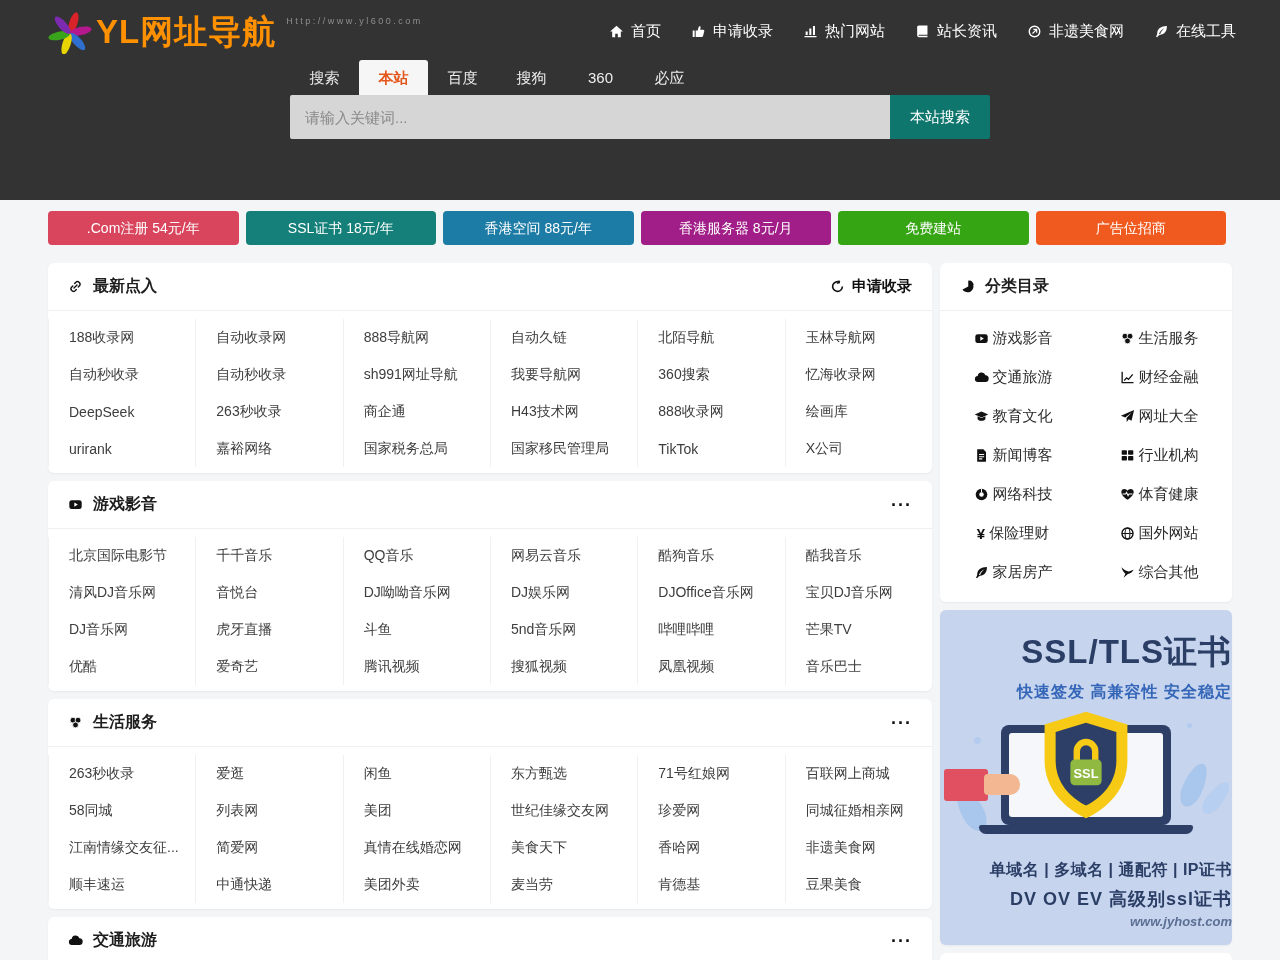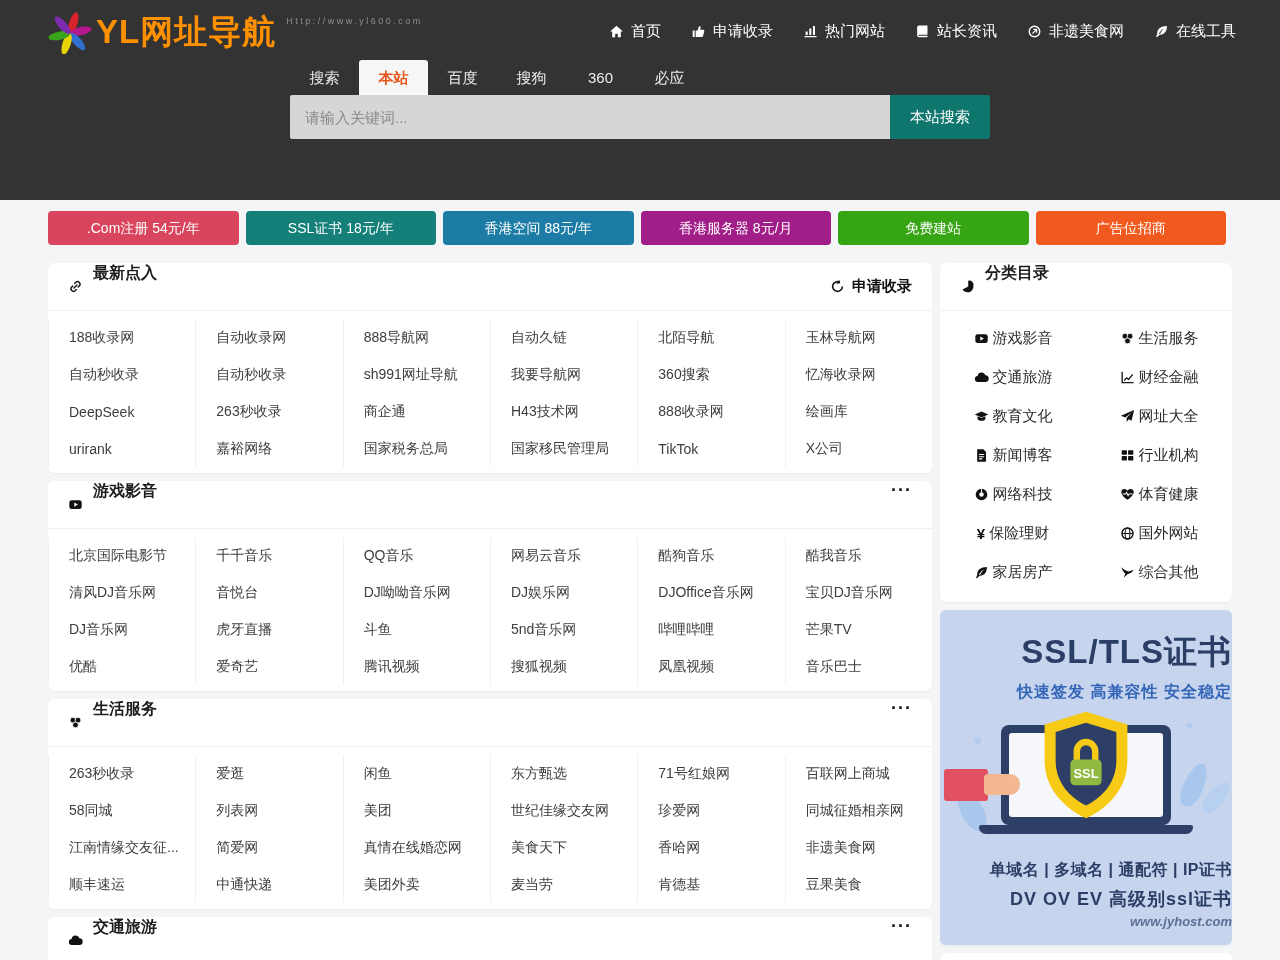--- a/index.html
+++ b/index.html
@@ -39,21 +39,21 @@
   
   .banners { position:absolute; left:48px; top:211px; width:1178px; display:flex; gap:7px; }
   .banner { flex:1; height:34px; line-height:34px; text-align:center; color:#fff;
     font-size:14px; border-radius:4px; cursor:pointer; white-space:nowrap; }
   
   .main { position:absolute; left:48px; top:263px; width:1184px; display:flex; gap:8px; align-items:flex-start; }
   .col-left  { width:884px; display:flex; flex-direction:column; gap:8px; }
   .col-right { width:292px; display:flex; flex-direction:column; gap:8px; }
   .card { background:#fff; border-radius:6px; box-shadow:0 1px 2px rgba(0,0,0,.05); }
   
-  .sec-header { height:48px; display:flex; padding:0 20px; border-bottom:1px solid #efefef; }
+  .sec-header { height:48px; display:flex; align-items:center; padding:0 20px; border-bottom:1px solid #efefef; }
   .sec-header .ic { color:#111; }
   .sec-title { font-size:16px; font-weight:bold; color:#1e1e1e; margin-left:10px; }
   .sec-action { margin-left:auto; display:flex; align-items:center; gap:7px;
     font-size:15px; font-weight:bold; color:#111; cursor:pointer; }
   .sec-action .ic { color:#111; }
   .sec-more { margin-left:auto; cursor:pointer; color:#222; font-weight:bold;
     font-size:18px; letter-spacing:1px; line-height:1; }
   .links { display:grid; grid-template-columns:repeat(6,1fr); padding:8px 0 6px; }
   .link-cell { height:37px; display:flex; align-items:center; padding-left:20px;
     font-size:14px; color:#3d3d3d; border-left:1px solid #f1f1f1; cursor:pointer;

